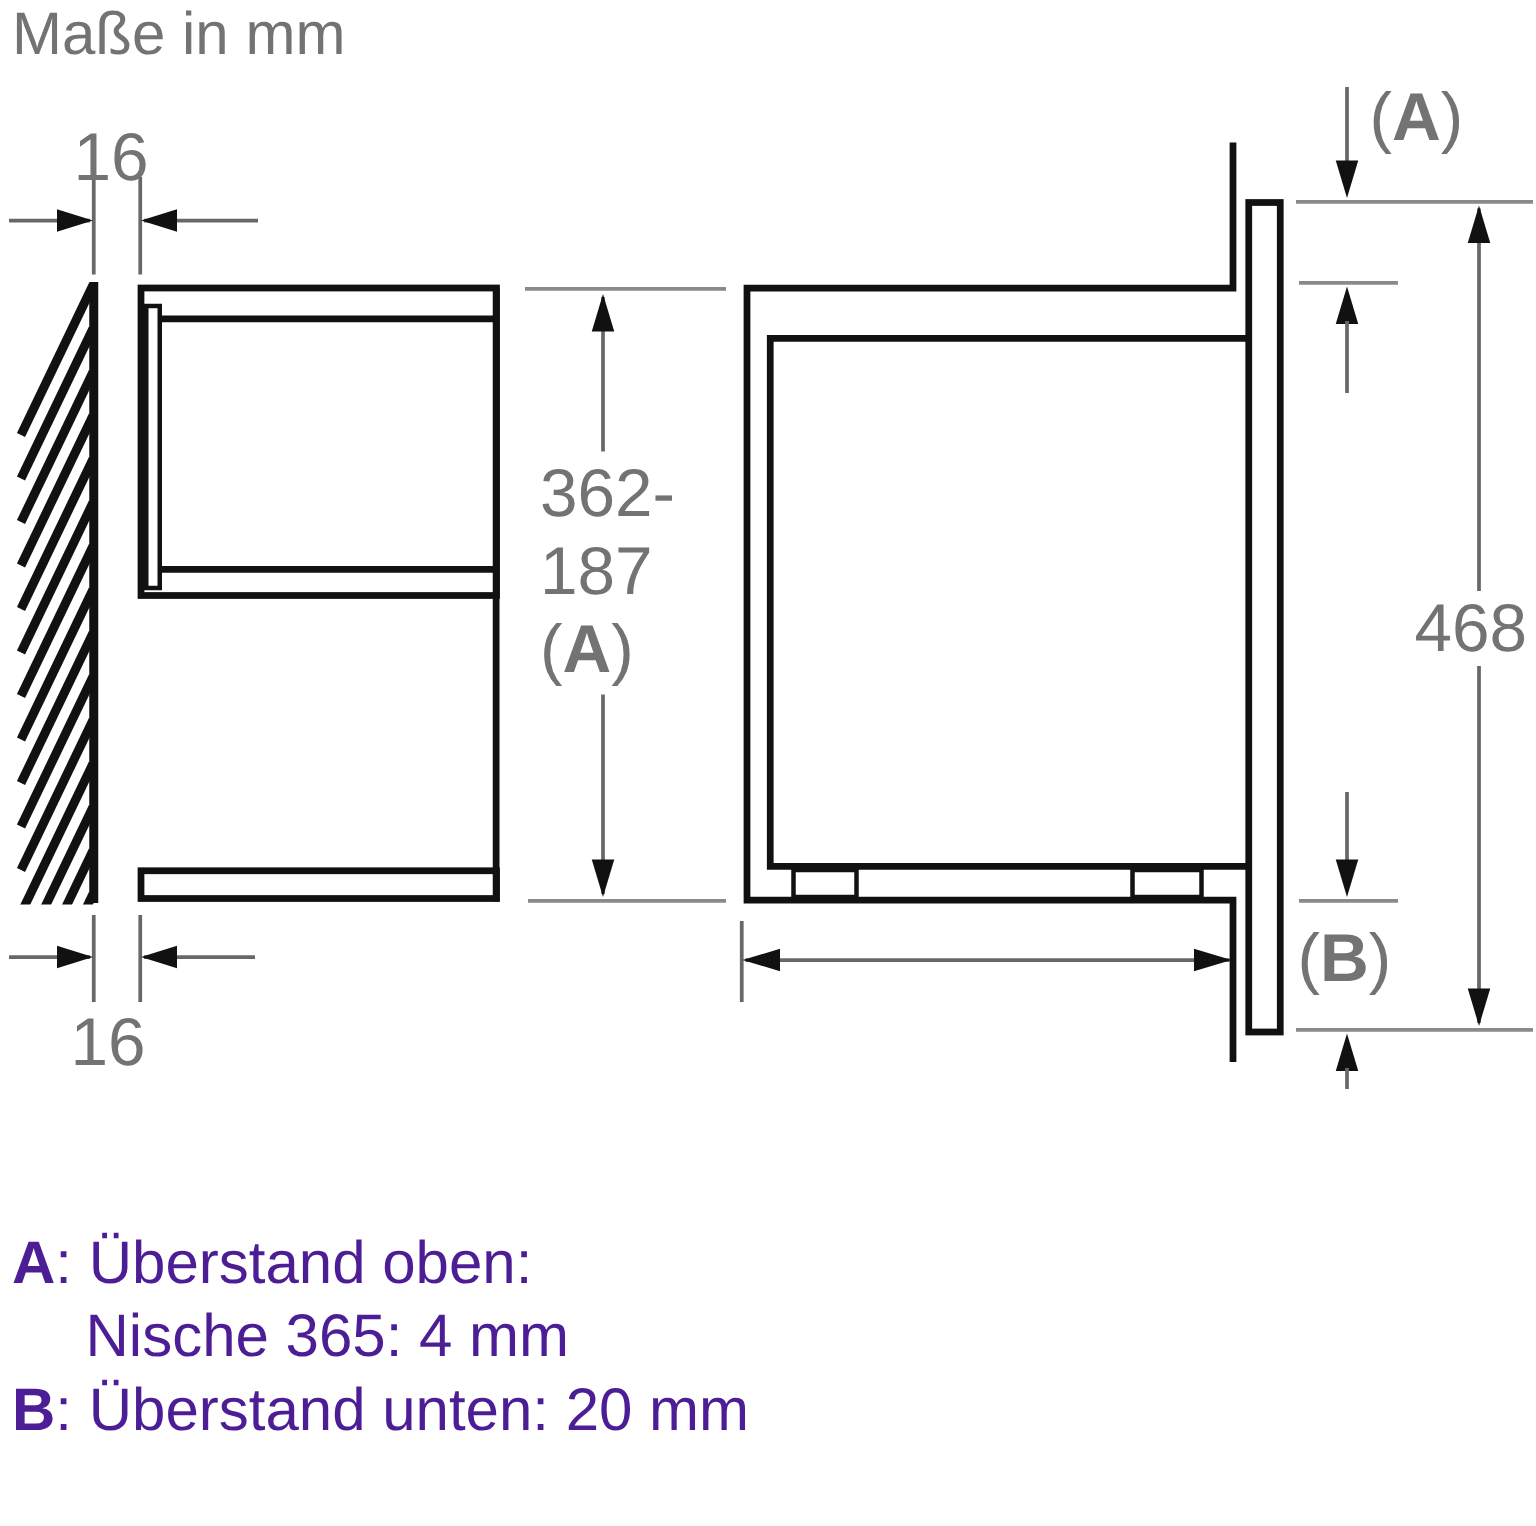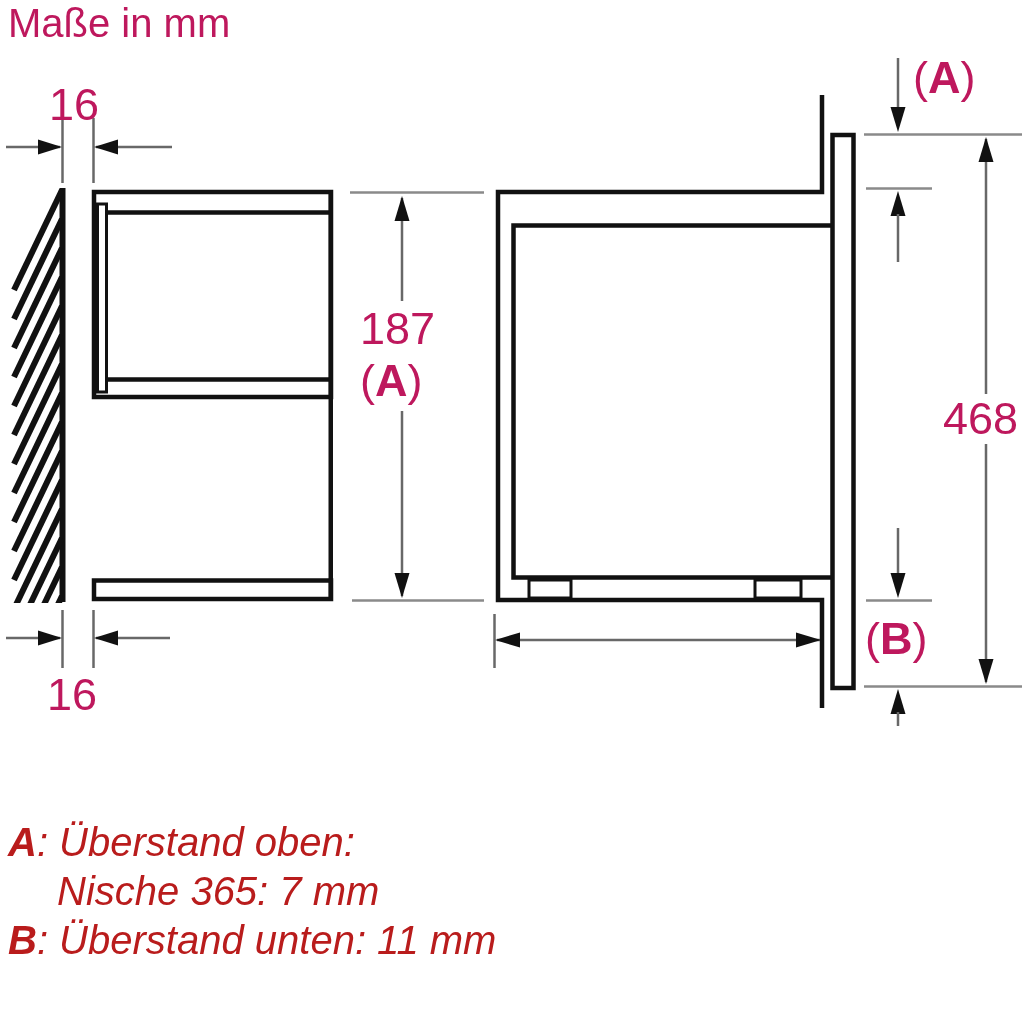--- a/index.html
+++ b/index.html
@@ -7,35 +7,35 @@
     position:relative;width:1024px;height:1017px;background:#fff;overflow:hidden;
     font-family:"Liberation Sans",sans-serif;color:#111;
   }
   #canvas svg{position:absolute;left:0;top:0;}
   .obj{fill:none;stroke:#111;stroke-width:4.5px;}
   .obj3{fill:none;stroke:#111;stroke-width:3px;}
   .dim{fill:none;stroke:#686868;stroke-width:2.5px;}
   .ref{fill:none;stroke:#8a8a8a;stroke-width:2.5px;}
   .ah{fill:#111;stroke:none;}
   .hatch{stroke:#111;stroke-width:6px;}
-  .lbl{position:absolute;white-space:nowrap;color:#be185d;}
+  .lbl{position:absolute;white-space:nowrap;color:#737373;}
   .t40{font-size:40px;line-height:46px;}
   .t45{font-size:45px;line-height:50px;}
   .bgw{background:#fff;}
   #title{left:8px;top:0px;}
   #gap-top{left:38px;top:80px;width:72px;text-align:center;}
   #gap-bottom{left:36px;top:670px;width:72px;text-align:center;}
   #niche-dim{left:356px;top:301px;background:#fff;padding:2px 6px 4px 4px;font-size:45px;line-height:52px;}
   #niche-dim .ln{display:block;}
   #overhang-top-label{left:913px;top:53px;}
   #height-label{left:939px;top:394px;padding:0 4px;}
   #overhang-bottom-label{left:861px;top:614px;padding:0 4px;}
   #depth-label{left:585px;top:611px;width:148px;text-align:center;}
   b{font-weight:bold;}
-  #legend{position:absolute;left:8px;top:818px;font-size:40px;line-height:49px;color:#b91c1c;font-style:italic;}
+  #legend{position:absolute;left:8px;top:818px;font-size:40px;line-height:49px;color:#4c1d95;}
   #legend .lrow{white-space:nowrap;}
   #legend .indent{padding-left:49px;}
 </style>
 </head>
 <body>
 
 <div id="canvas">
 
   <svg width="1024" height="1017" viewBox="0 0 1024 1017">
     <defs>
@@ -139,30 +139,31 @@
       <polygon class="ah" points="821,640 796,632.5 796,647.5"></polygon>
     </g>
   </svg>
 
   <div class="lbl t40" id="title">Maße in mm</div>
 
   <div class="lbl t45" id="gap-top">16</div>
   <div class="lbl t45" id="gap-bottom">16</div>
 
   <div class="lbl" id="niche-dim">
+    <span class="ln">362-</span>
     <span class="ln">187</span>
     <span class="ln"><span>(</span><b>A</b><span>)</span></span>
   </div>
 
   <div class="lbl t45" id="overhang-top-label"><span>(</span><b>A</b><span>)</span></div>
 
   <div class="lbl t45 bgw" id="height-label">468</div>
 
   <div class="lbl t45 bgw" id="overhang-bottom-label"><span>(</span><b>B</b><span>)</span></div>
 
 
   <div id="legend">
     <div class="lrow"><b>A</b><span>: Überstand oben:</span></div>
-    <div class="lrow indent"><span>Nische 365: 7 mm</span></div>
-    <div class="lrow"><b>B</b><span>: Überstand unten: 11 mm</span></div>
+    <div class="lrow indent"><span>Nische 365: 4 mm</span></div>
+    <div class="lrow"><b>B</b><span>: Überstand unten: 20 mm</span></div>
   </div>
 
 </div>
 
 </body></html>

